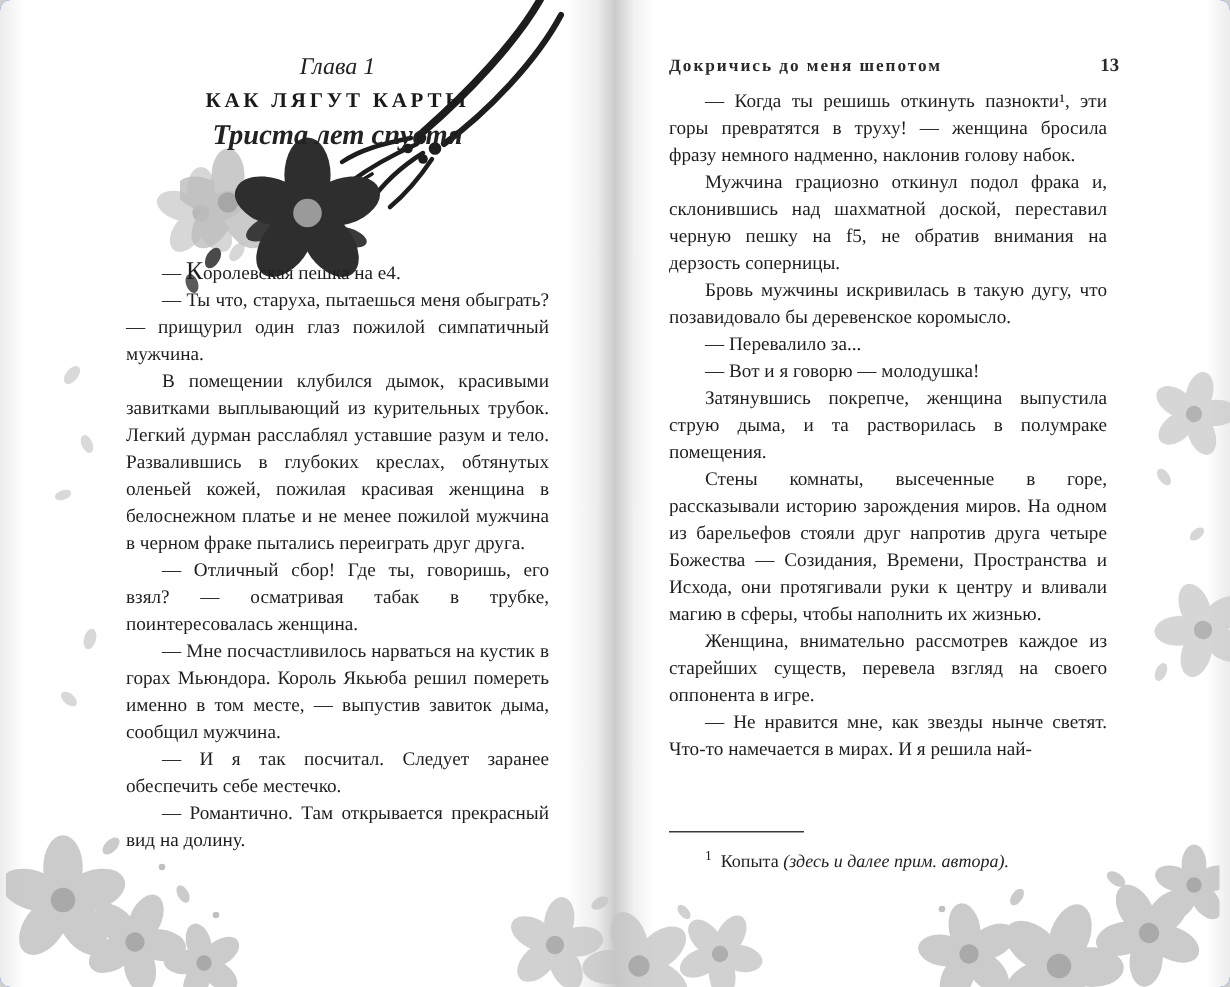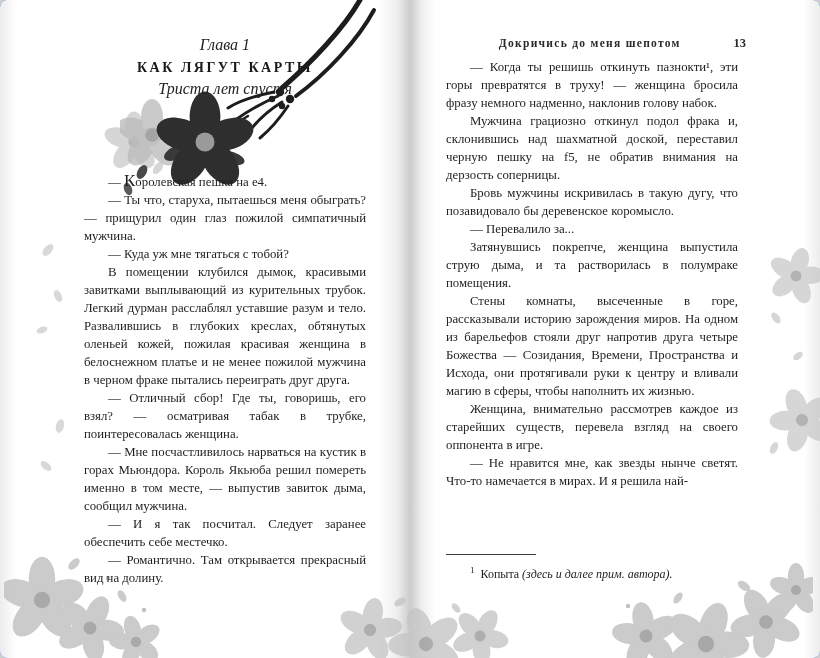--- a/index.html
+++ b/index.html
@@ -9,32 +9,32 @@
   .page { position:absolute; top:0; height:658px; width:410px; }
   .page.left  { left:0;   background:linear-gradient(to right,#ececec 0px,#ffffff 16px,#ffffff 378px,#e2e2e2 410px); }
   .page.right { left:410px; background:linear-gradient(to right,#e2e2e2 0px,#ffffff 26px,#ffffff 394px,#ececec 410px); }
   .gutter { position:absolute; left:398px; top:0; width:24px; height:658px; pointer-events:none;
             background:linear-gradient(to right,rgba(0,0,0,0) 0%,rgba(0,0,0,0.10) 50%,rgba(0,0,0,0) 100%); }
 
   
   .chapter { position:absolute; left:84px; top:36px; width:282px; text-align:center; z-index:3; }
   .chapter-label { font-style:italic; font-size:16px; color:#222; }
   .chapter-title { margin-top:6px; font-weight:bold; font-size:14px; letter-spacing:2.5px; color:#1a1a1a; }
-  .chapter-subtitle { margin-top:4px; font-style:italic; font-size:16px; color:#222; }
+  .chapter-subtitle { margin-top:4px; font-style:italic; font-size:19px; color:#222;font-weight:bold; }
 
   
   .textblock { position:absolute; text-align:justify; font-size:12.8px; line-height:18px; z-index:3; }
   .left .textblock  { left:84px; top:172px; width:282px; }
   .right .textblock { left:36px; top:58px;  width:292px; }
   .textblock p { text-indent:24px; }
   .initial { font-size:17px; line-height:1; }
 
   
   .runhead { position:absolute; left:36px; top:36px; width:300px; display:flex; align-items:baseline; z-index:3; }
-  .runhead-title { flex:1; text-align:center; font-weight:bold; font-size:11.5px; letter-spacing:1.3px; color:#2a2a2a; }
+  .runhead-title { flex:1; font-weight:bold; font-size:11.5px; letter-spacing:1.3px; color:#2a2a2a; }
   .runhead-num { font-weight:bold; font-size:12.5px; color:#2a2a2a; }
 
   
   .footnote { position:absolute; left:36px; top:554px; width:292px; z-index:3; }
   .footnote-rule { width:90px; border-top:1px solid #3a3a3a; margin-bottom:7px; }
   .footnote-text { font-size:12px; line-height:16px; text-indent:24px; }
   .footnote-text sup { font-size:9px; }
   .footnote-note { font-style:italic; }
 
   .orn { position:absolute; z-index:1; pointer-events:none; }
@@ -91,41 +91,41 @@
 
     <div class="chapter">
       <div class="chapter-label">Глава 1</div>
       <div class="chapter-title">КАК ЛЯГУТ КАРТЫ</div>
       <div class="chapter-subtitle">Триста лет спустя</div>
     </div>
 
     <div class="textblock">
       <p><span>— </span><span class="initial">К</span><span>оролевская пешка на е4.</span></p>
       <p>— Ты что, старуха, пытаешься меня обыграть? — прищурил один глаз пожилой симпатичный мужчина.</p>
-      <p>— Куда уж мне тягаться с тобой?</p>
       <p>В помещении клубился дымок, красивыми завитками выплывающий из курительных трубок. Легкий дурман расслаблял уставшие разум и тело. Развалившись в глубоких креслах, обтянутых оленьей кожей, пожилая красивая женщина в белоснежном платье и не менее пожилой мужчина в черном фраке пытались переиграть друг друга.</p>
       <p>— Отличный сбор! Где ты, говоришь, его взял? — осматривая табак в трубке, поинтересовалась женщина.</p>
       <p>— Мне посчастливилось нарваться на кустик в горах Мьюндора. Король Якьюба решил помереть именно в том месте, — выпустив завиток дыма, сообщил мужчина.</p>
       <p>— И я так посчитал. Следует заранее обеспечить себе местечко.</p>
       <p>— Романтично. Там открывается прекрасный вид на долину.</p>
     </div>
   </div>
 
   <div class="page right">
 
     <div class="runhead">
       <span class="runhead-title">Докричись до меня шепотом</span>
       <span class="runhead-num">13</span>
     </div>
 
     <div class="textblock">
       <p>— Когда ты решишь откинуть пазнокти¹, эти горы превратятся в труху! — женщина бросила фразу немного надменно, наклонив голову набок.</p>
       <p>Мужчина грациозно откинул подол фрака и, склонившись над шахматной доской, переставил черную пешку на f5, не обратив внимания на дерзость соперницы.</p>
       <p>Бровь мужчины искривилась в такую дугу, что позавидовало бы деревенское коромысло.</p>
       <p>— Перевалило за...</p>
+      <p>— Вот и я говорю — молодушка!</p>
       <p>Затянувшись покрепче, женщина выпустила струю дыма, и та растворилась в полумраке помещения.</p>
       <p>Стены комнаты, высеченные в горе, рассказывали историю зарождения миров. На одном из барельефов стояли друг напротив друга четыре Божества — Созидания, Времени, Пространства и Исхода, они протягивали руки к центру и вливали магию в сферы, чтобы наполнить их жизнью.</p>
       <p>Женщина, внимательно рассмотрев каждое из старейших существ, перевела взгляд на своего оппонента в игре.</p>
       <p>— Не нравится мне, как звезды нынче светят. Что-то намечается в мирах. И я решила най-</p>
     </div>
 
     <div class="footnote">
       <div class="footnote-rule"></div>
       <div class="footnote-text"><sup>1</sup>&nbsp;&nbsp;<span>Копыта </span><span class="footnote-note">(здесь и далее прим. автора).</span></div>
     </div>

